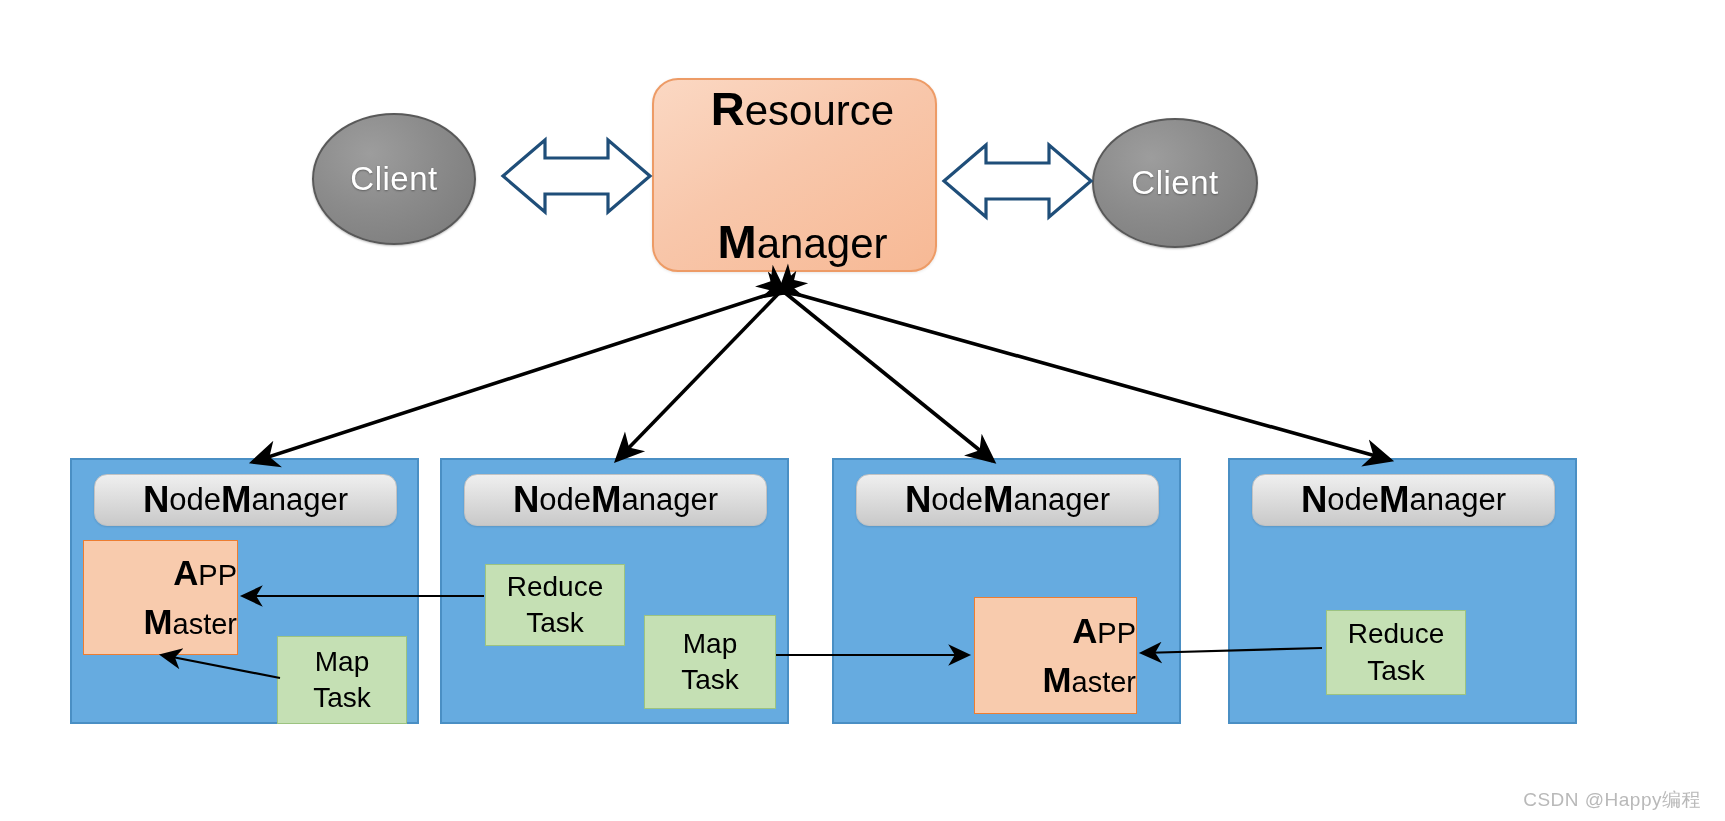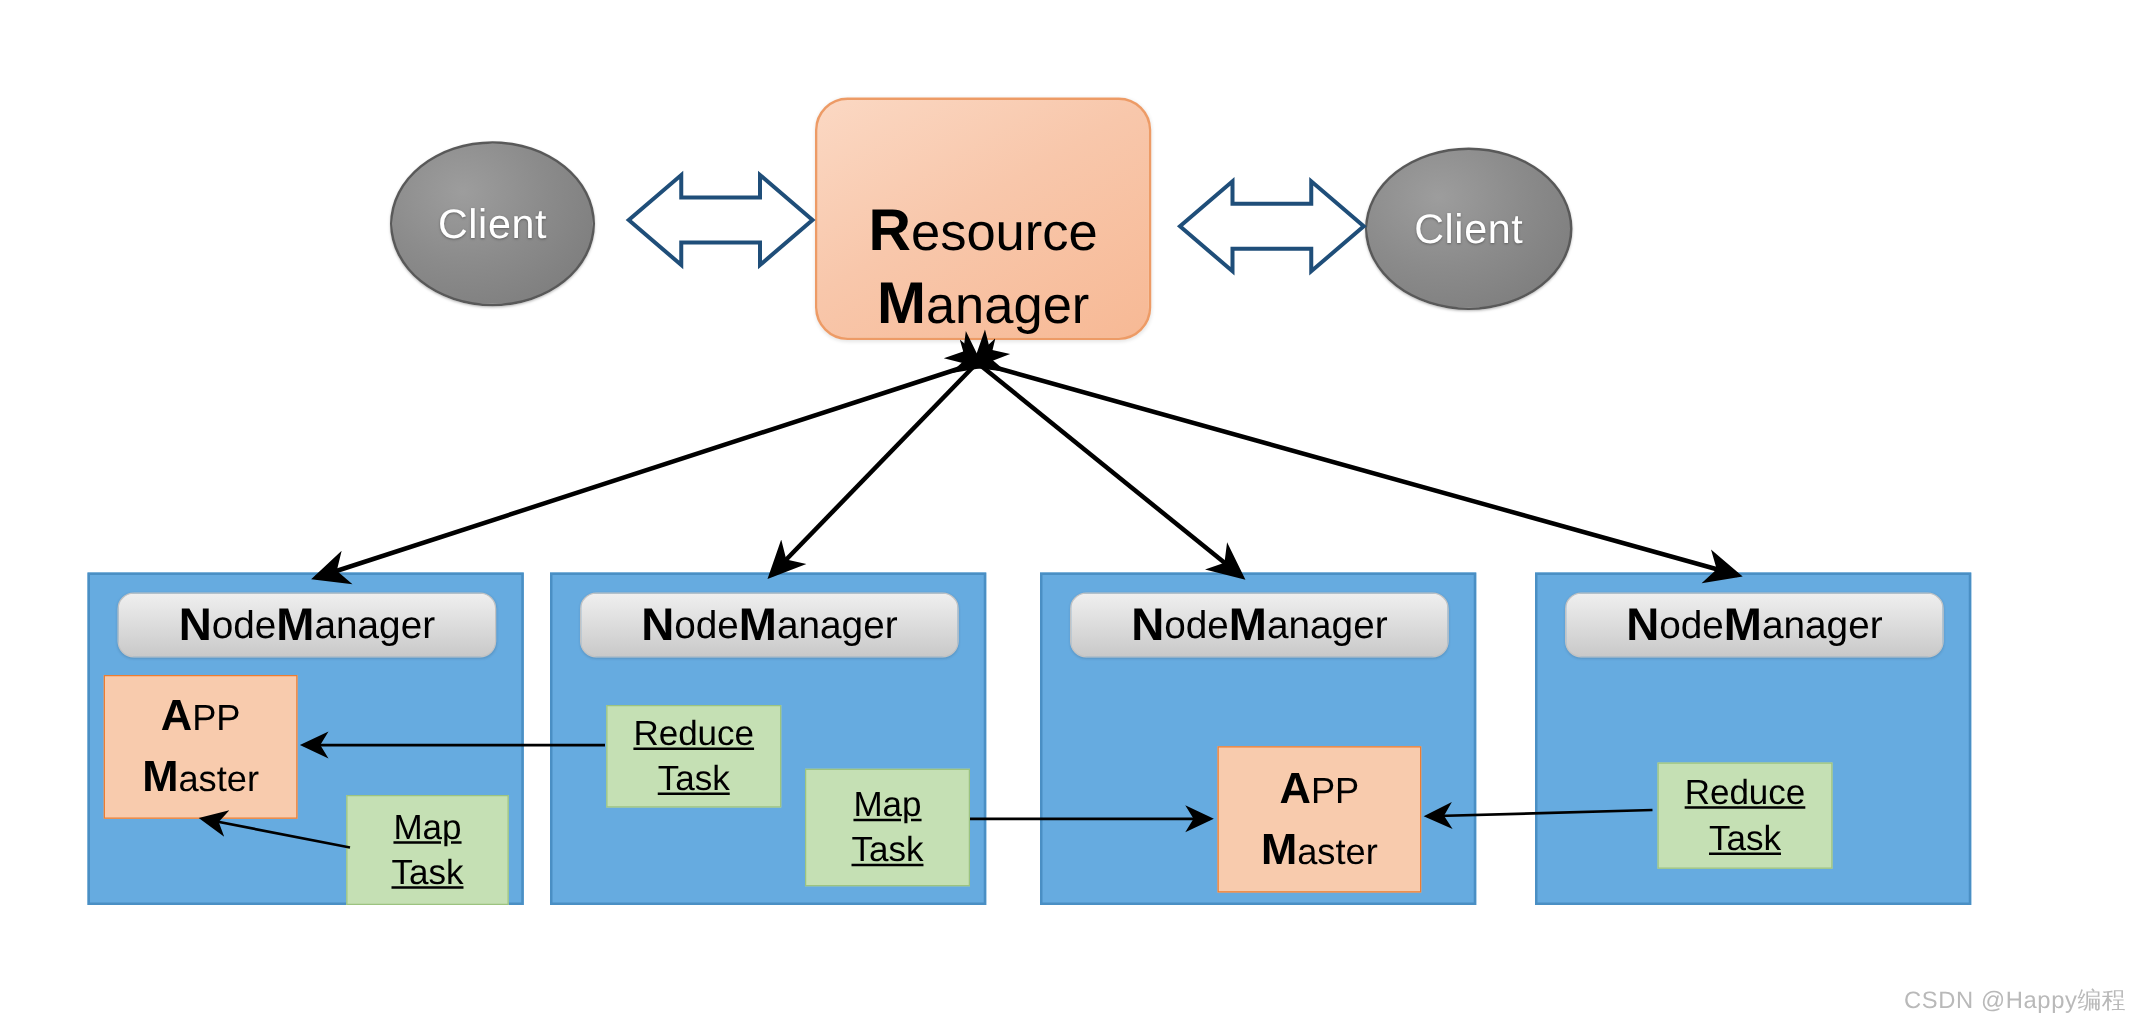--- a/index.html
+++ b/index.html
@@ -57,22 +57,23 @@
     top: 78px;
     width: 265px;
     height: 190px;
     border-radius: 26px;
     background: linear-gradient(150deg, #fbd8c3 0%, #f8c7ab 45%, #f7b995 100%);
     border: 2px solid #ed9b66;
     box-shadow: 0 1px 3px rgba(0,0,0,0.10);
     display: flex;
     flex-direction: column;
     align-items: center;
-    justify-content: flex-end;
-    color: #000000;
+    justify-content: space-between;
+    color: #000000;
+    padding-left: 16px;
   }
   .rm-line {
     font-size: 42px;
     line-height: 1.22;
     white-space: nowrap;
   }
   .cap {
     font-weight: bold;
     font-size: 1.12em;
   }
@@ -101,21 +102,21 @@
     white-space: nowrap;
   }
   .nm-header .cap { font-size: 1.18em; }
 
   .app-master {
     position: absolute;
     background: #F8CBAD;
     border: 1px solid #ED7D31;
     display: flex;
     flex-direction: column;
-    align-items: center;
+    align-items: flex-end;
     justify-content: center;
     color: #000000;
     box-sizing: border-box;
   }
   .am-line {
     font-size: 29px;
     line-height: 1.38;
     white-space: nowrap;
   }
   .am-line .cap { font-size: 1.2em; }
@@ -126,21 +127,20 @@
     border: 1px solid #9CC380;
     display: flex;
     flex-direction: column;
     align-items: center;
     justify-content: center;
     color: #000000;
     font-size: 28px;
     line-height: 1.3;
     box-sizing: border-box;
     white-space: nowrap;
-    text-decoration: underline;
   }
 
   
   #watermark {
     position: absolute;
     right: 24px;
     bottom: 8px;
     color: #b9b9b9;
     font-size: 19px;
     letter-spacing: 0.5px;

